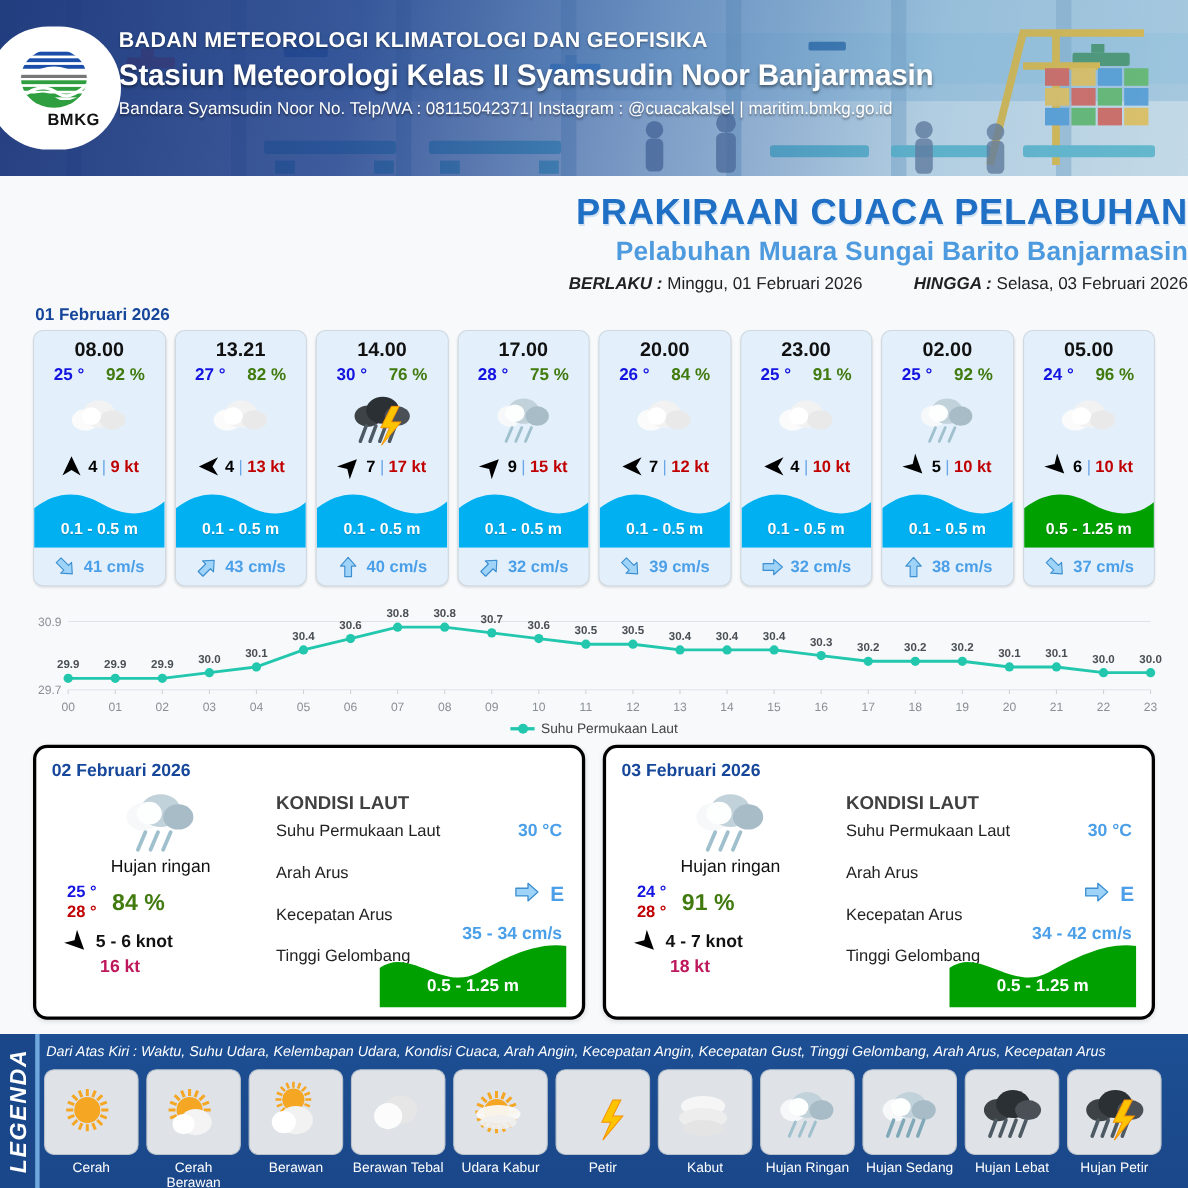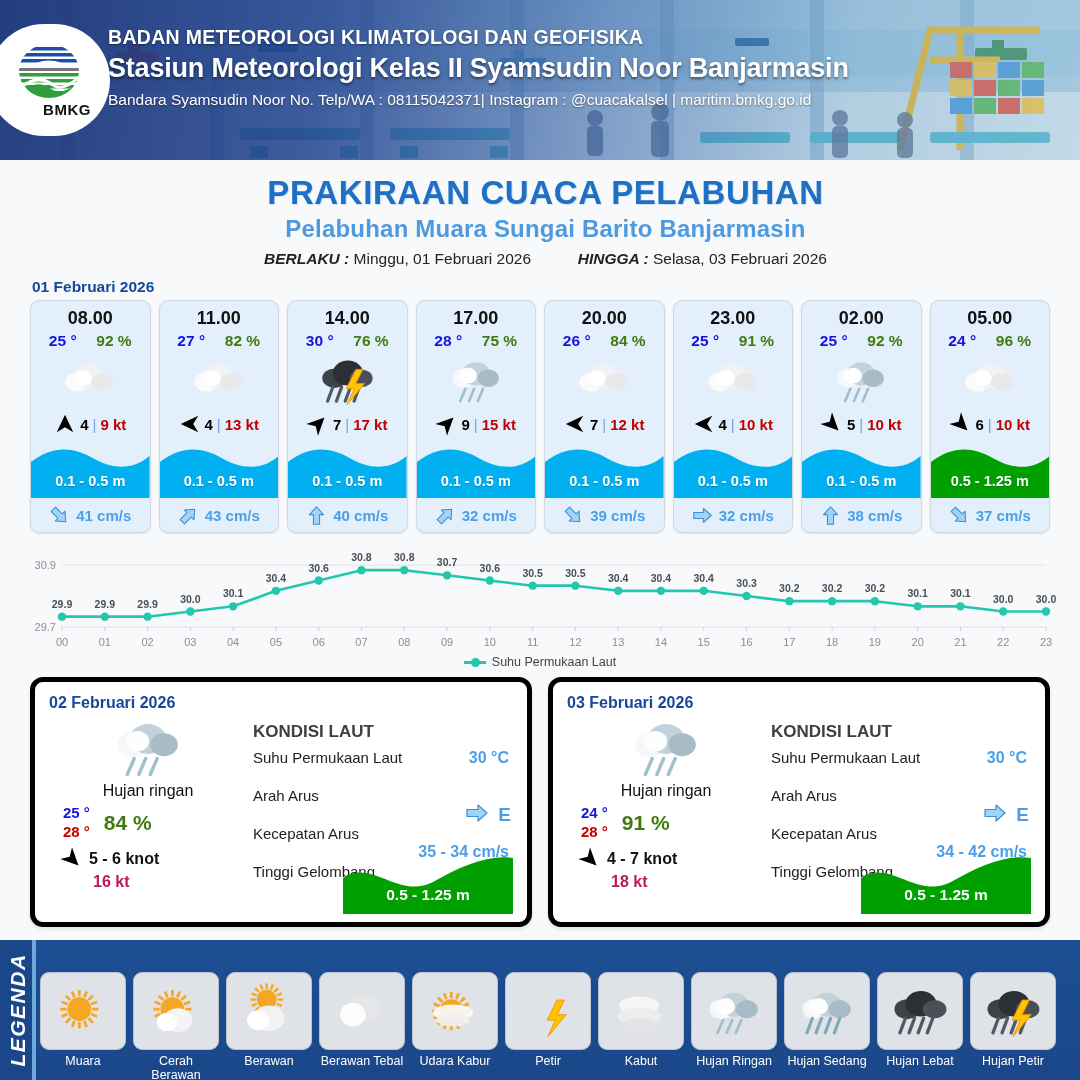--- a/index.html
+++ b/index.html
@@ -31,21 +31,21 @@
     z-index:5;
   }
   .logo-disc { width:64px; height:56px; position:relative; }
   .logo-txt { font-size:15px; font-weight:bold; color:#111; letter-spacing:.5px; margin-top:2px;margin-left:36px; }
   .banner-text { position:absolute; left:108px; top:26px; z-index:4; }
   .bt1 { color:#fff; font-size:19.5px; font-weight:bold; letter-spacing:.3px; text-shadow:0 1px 2px rgba(0,0,0,.45); }
   .bt2 { color:#fff; font-size:27px; font-weight:bold; letter-spacing:-.2px; margin-top:4px; text-shadow:0 2px 3px rgba(0,0,0,.5); }
   .bt3 { color:#fff; font-size:15.5px; margin-top:7px; text-shadow:0 1px 2px rgba(0,0,0,.45); }
 
   
-  .title-block { text-align:center; padding-top:14px;margin-left:11px; }
+  .title-block { text-align:right; padding-top:14px;margin-left:11px; }
   .t-main { font-size:33px; font-weight:bold; color:#1f6fc4; letter-spacing:.6px; text-shadow:1px 1px 0 #cfe1f2; }
   .t-sub { font-size:24px; font-weight:bold; color:#4e9ade; margin-top:3px; letter-spacing:.2px; }
   .t-valid { margin-top:7px; font-size:15.5px; color:#222; }
   .t-valid .lbl { font-weight:bold;font-style:italic; }
   .t-valid .gap { display:inline-block; width:38px; }
 
   
   .date-label { margin:10px 0 4px 32px; font-size:15.5px; font-weight:bold; color:#16479b; }
 
   
@@ -79,21 +79,21 @@
   
   .chart-area { position:relative; margin:10px 20px 0 20px; height:110px; }
   .chart-svg { width:1040px; height:110px; display:block; }
   .chart-legend { text-align:center; margin-top:2px; font-size:12.5px; color:#444; display:flex; align-items:center; justify-content:center; gap:6px; }
   .legend-swatch { width:22px; height:3px; background:#22c7ad; position:relative; display:inline-block; }
   .legend-swatch::after { content:""; position:absolute; left:7px; top:-3px; width:9px; height:9px; border-radius:50%; background:#22c7ad; }
 
   
   .days { display:flex; gap:16px; padding:8px 30px 0; }
   .day {
-    flex:1; background:#fff; border:5px solid #000000; border-radius:13px;
+    flex:1; background:#fff; border:3px solid #000000; border-radius:13px;
     box-shadow:0 2px 4px rgba(0,0,0,.10);
     padding:12px 14px 10px; display:flex; height:250px;
   }
   .day-left { width:198px; position:relative; }
   .day-date { font-size:16px; font-weight:bold; color:#16479b; }
   .day-icon { display:flex; justify-content:center; height:74px; align-items:center; margin-top:-2px; }
   .day-cond { text-align:center; font-size:16px; color:#111; margin-top:-2px; }
   .day-tt { display:flex; align-items:center; gap:14px; margin-top:4px; padding-left:14px; }
   .day-temps { line-height:1.25; }
   .d-min { font-size:15px; font-weight:bold; color:#1414e0; }
@@ -302,21 +302,21 @@
         <div class="c-wave-txt">0.1 - 0.5 m</div>
       </div>
       <div class="c-cur">
         <svg width="21" height="21" viewBox="0 0 24 24" style="transform:rotate(135deg)">
           <path d="M12 2 L20 11 L15.5 11 L15.5 22 L8.5 22 L8.5 11 L4 11 Z" fill="#9fd3f7" stroke="#3d8fd0" stroke-width="1.2" stroke-linejoin="round"></path>
         </svg>
         <span class="c-cur-txt">41 cm/s</span>
       </div>
     </div>
     <div class="card">
-      <div class="c-time">11.00</div>
+      <div class="c-time">13.21</div>
       <div class="c-row">
         <span class="c-temp">27 °</span>
         <span class="c-hum">82 %</span>
       </div>
       <div class="c-icon">
         <svg width="60" height="60" viewBox="0 0 68 64">
           <ellipse cx="20" cy="34" rx="14" ry="11" fill="#fbfbfb"></ellipse>
           <ellipse cx="34" cy="28" rx="17" ry="14" fill="#f2f2f2"></ellipse>
           <ellipse cx="48" cy="34" rx="13" ry="10" fill="#e9e9e9"></ellipse>
           <ellipse cx="26" cy="30" rx="10" ry="9" fill="#ffffff"></ellipse>
@@ -779,20 +779,21 @@
         </svg>
         <div class="kl-wave-txt">0.5 - 1.25 m</div>
       </div>
     </div>
   </div>
 
 <div class="footer">
   <div class="footer-tab">
     <span>LEGENDA</span>
   </div>
+  <div class="footer-note">Dari Atas Kiri : Waktu, Suhu Udara, Kelembapan Udara, Kondisi Cuaca, Arah Angin, Kecepatan Angin, Kecepatan Gust, Tinggi Gelombang, Arah Arus, Kecepatan Arus</div>
   <div class="legend-row" id="legendrow">
       <div class="lg-item">
         <div class="lg-box">
           <svg width="62" height="62" viewBox="0 0 68 64">
             <g fill="#f5a623">
               <circle cx="30" cy="30" r="13"></circle>
               <line x1="44" y1="30" x2="51" y2="30" stroke="#f5a623" stroke-width="3"></line>
               <line x1="42.93431345515801" y1="35.35756805311126" x2="49.40147018273702" y2="38.036352079666884" stroke="#f5a623" stroke-width="3"></line>
               <line x1="39.89949493661167" y1="39.89949493661166" x2="44.8492424049175" y2="44.8492424049175" stroke="#f5a623" stroke-width="3"></line>
               <line x1="35.35756805311126" y1="42.93431345515801" x2="38.036352079666884" y2="49.40147018273702" stroke="#f5a623" stroke-width="3"></line>
@@ -804,21 +805,21 @@
               <line x1="17.06568654484198" y1="24.64243194688875" x2="10.598529817262975" y2="21.963647920333127" stroke="#f5a623" stroke-width="3"></line>
               <line x1="20.100505063388333" y1="20.100505063388336" x2="15.1507575950825" y2="15.150757595082503" stroke="#f5a623" stroke-width="3"></line>
               <line x1="24.64243194688875" y1="17.065686544841984" x2="21.96364792033312" y2="10.598529817262975" stroke="#f5a623" stroke-width="3"></line>
               <line x1="29.999999999999996" y1="16" x2="29.999999999999996" y2="9" stroke="#f5a623" stroke-width="3"></line>
               <line x1="35.35756805311126" y1="17.065686544841988" x2="38.03635207966689" y2="10.598529817262982" stroke="#f5a623" stroke-width="3"></line>
               <line x1="39.89949493661166" y1="20.100505063388333" x2="44.84924240491749" y2="15.1507575950825" stroke="#f5a623" stroke-width="3"></line>
               <line x1="42.93431345515802" y1="24.642431946888745" x2="49.40147018273703" y2="21.96364792033312" stroke="#f5a623" stroke-width="3"></line>
             </g>
           </svg>
         </div>
-        <div class="lg-cap">Muara</div>
+        <div class="lg-cap">Cerah</div>
       </div>
       <div class="lg-item">
         <div class="lg-box">
           <svg width="62" height="62" viewBox="0 0 68 64">
             <g fill="#f5a623">
               <circle cx="30" cy="30" r="13"></circle>
               <line x1="44" y1="30" x2="51" y2="30" stroke="#f5a623" stroke-width="3"></line>
               <line x1="42.93431345515801" y1="35.35756805311126" x2="49.40147018273702" y2="38.036352079666884" stroke="#f5a623" stroke-width="3"></line>
               <line x1="39.89949493661167" y1="39.89949493661166" x2="44.8492424049175" y2="44.8492424049175" stroke="#f5a623" stroke-width="3"></line>
               <line x1="35.35756805311126" y1="42.93431345515801" x2="38.036352079666884" y2="49.40147018273702" stroke="#f5a623" stroke-width="3"></line>

